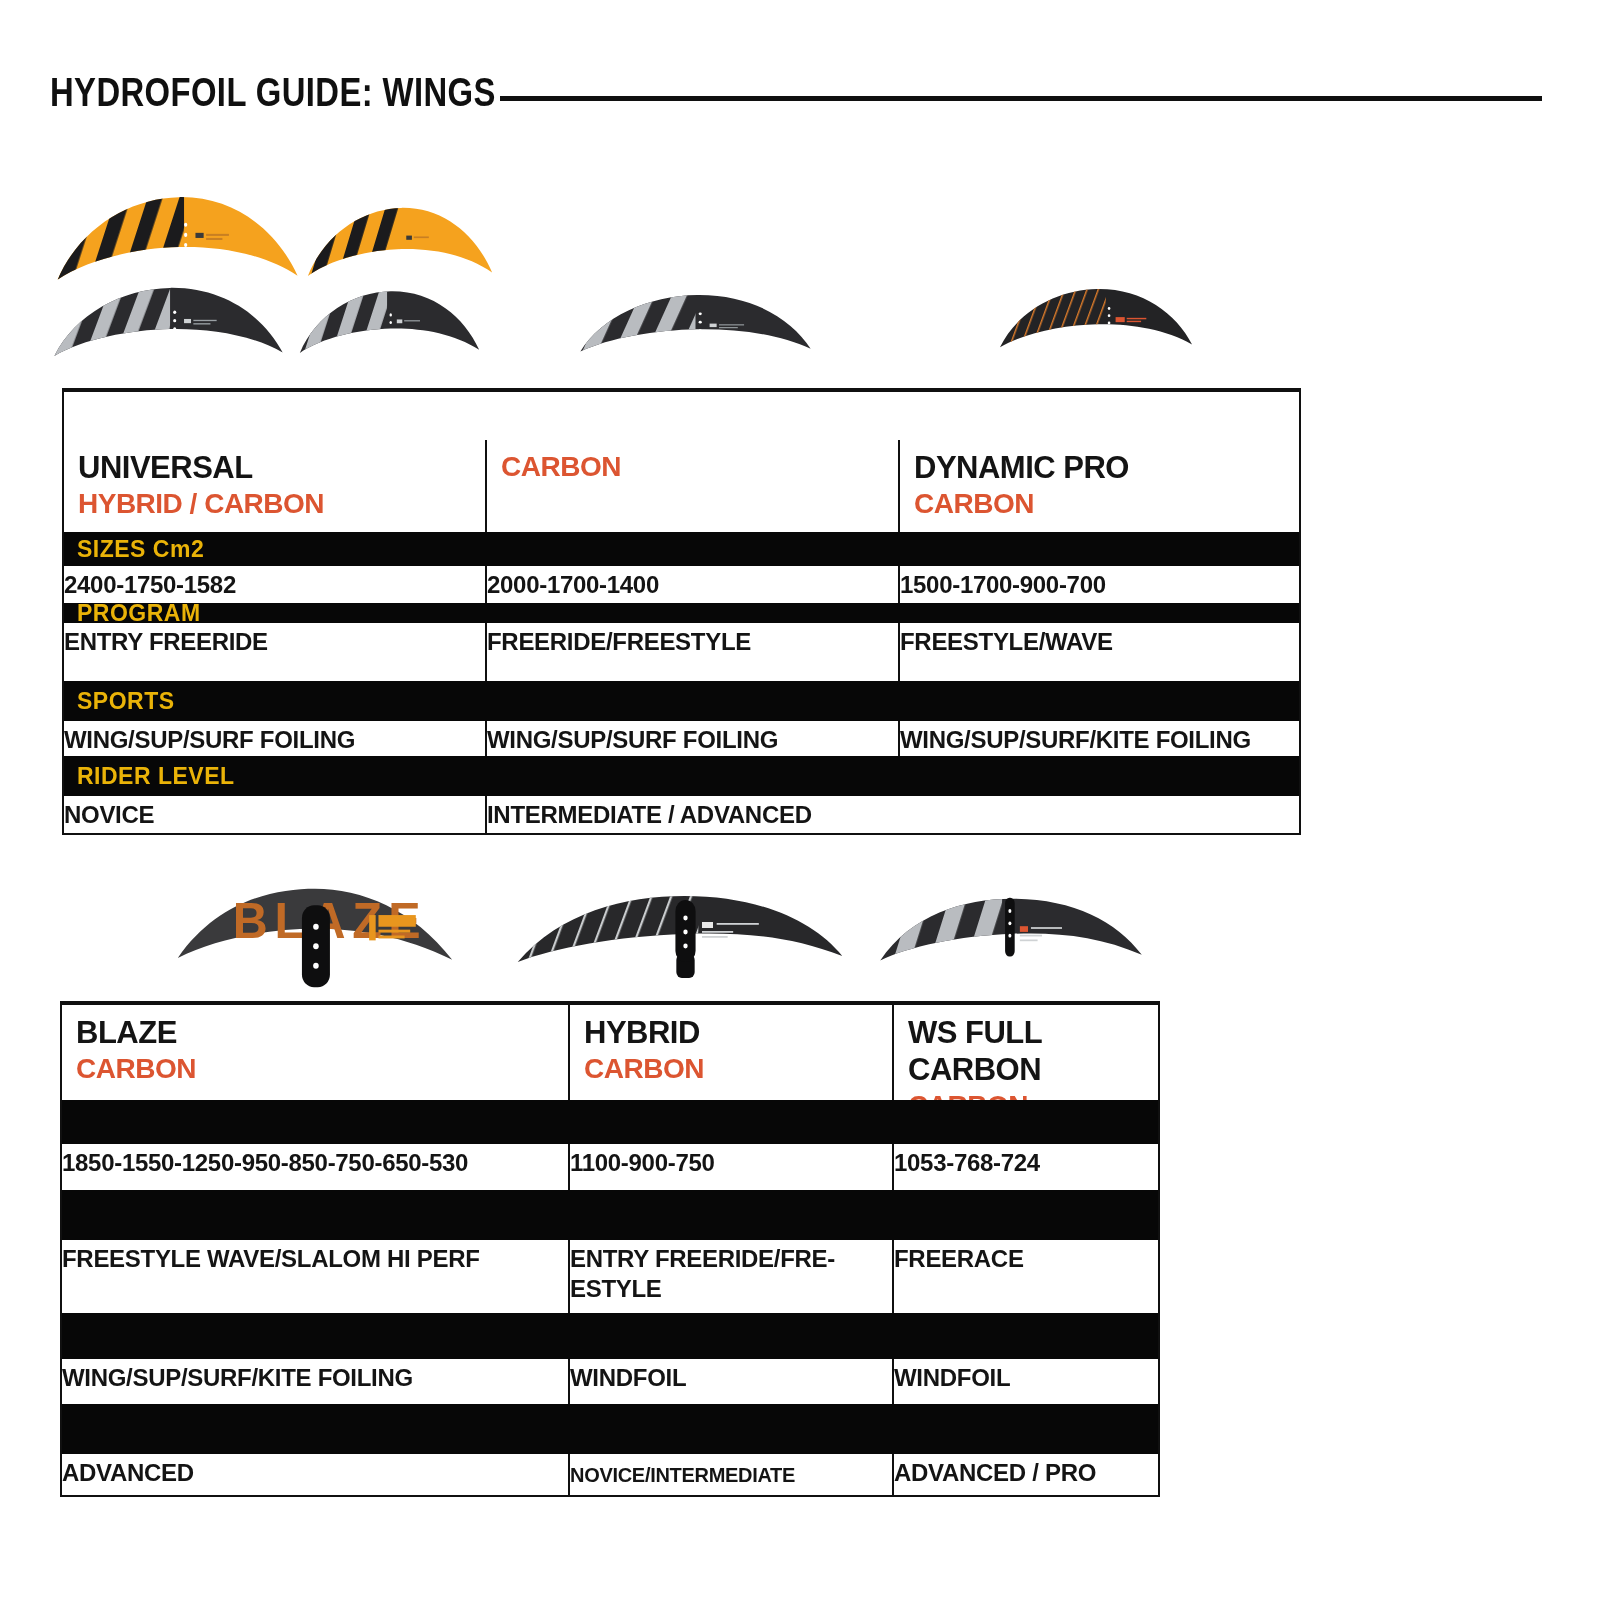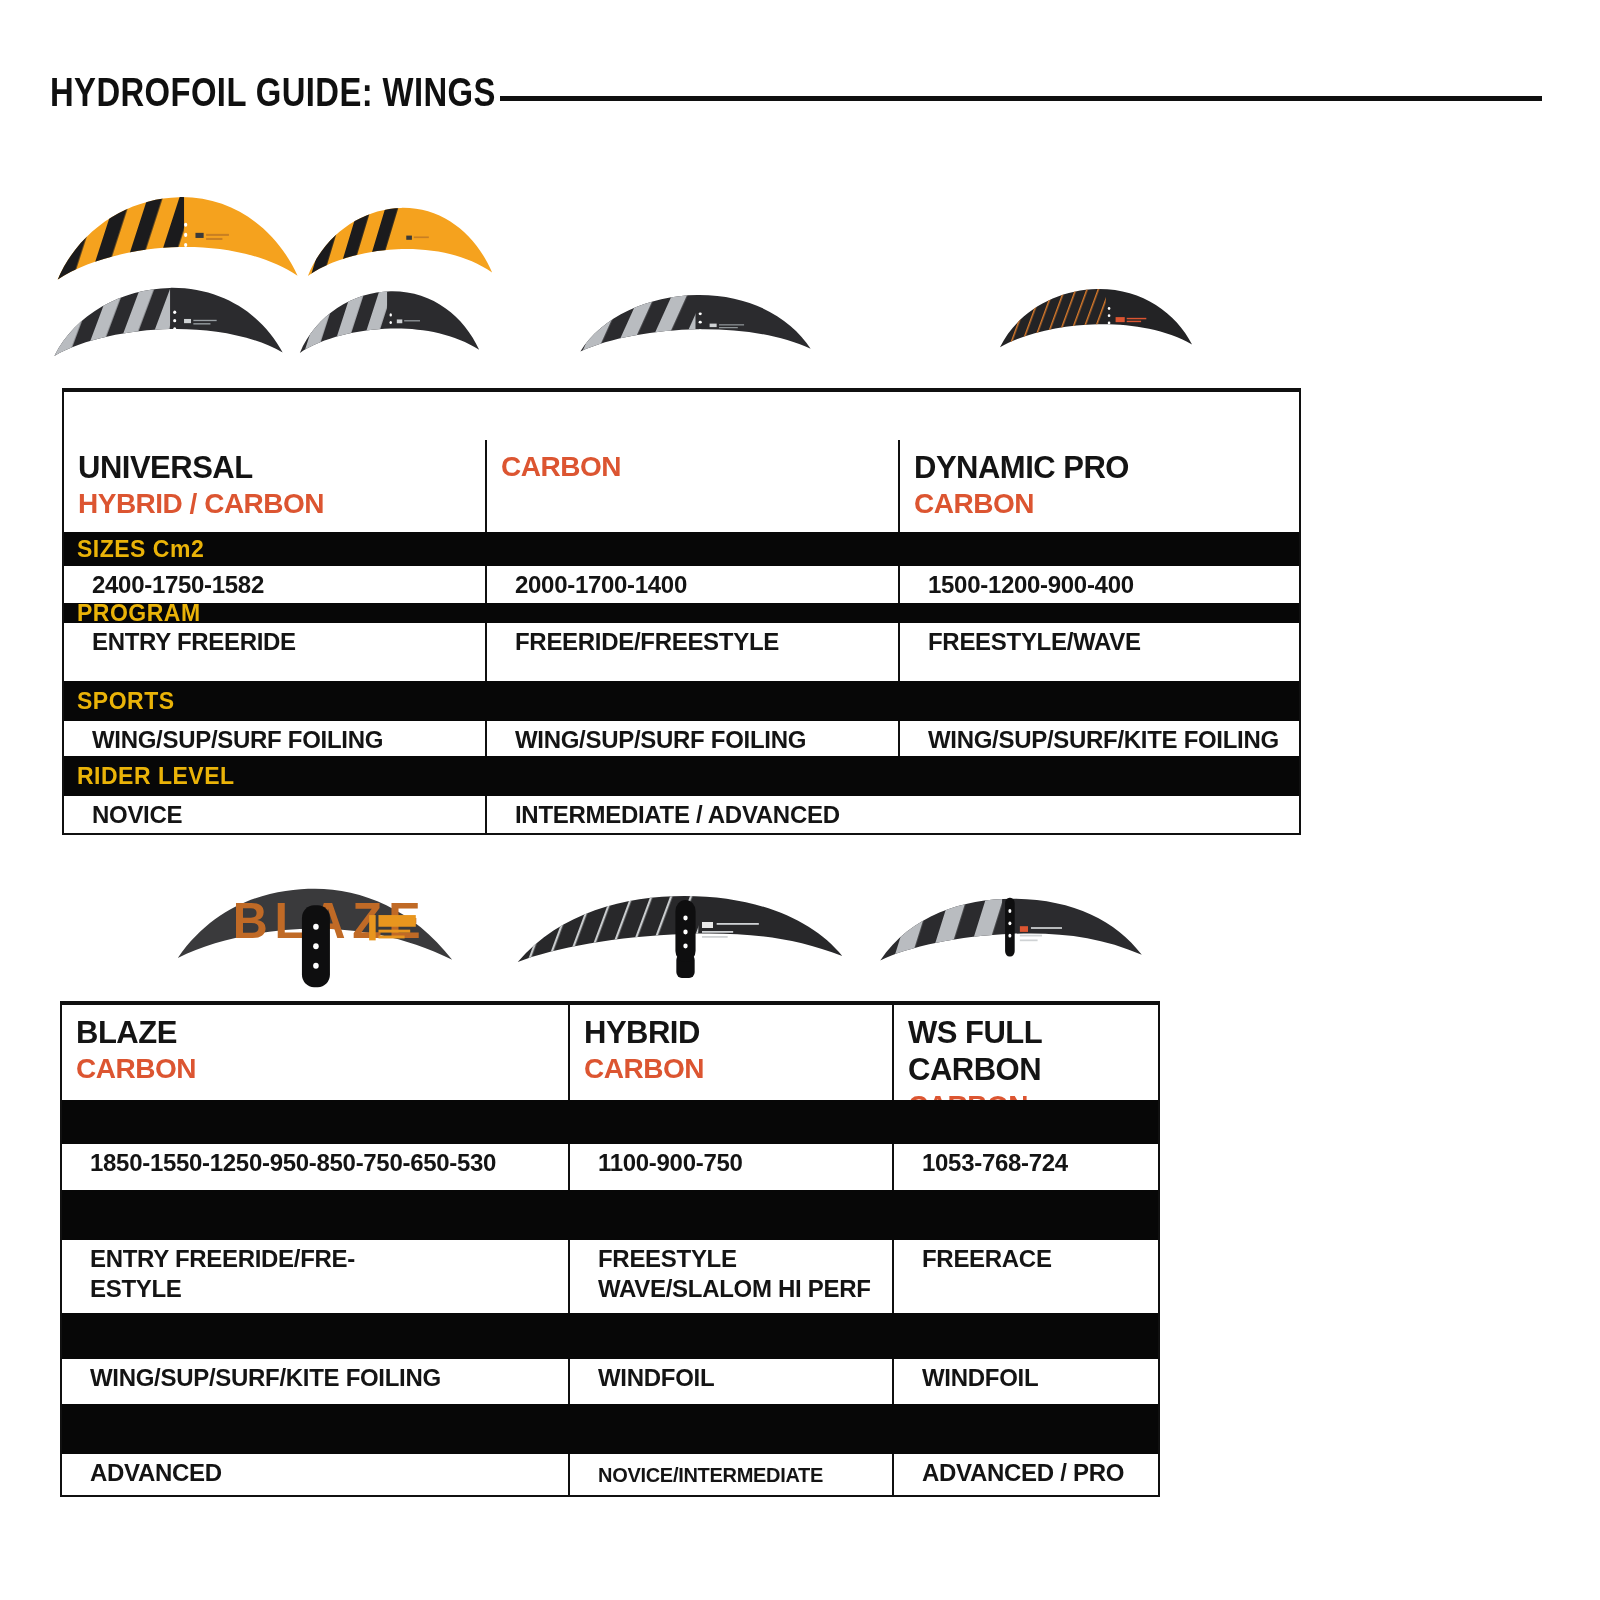--- a/index.html
+++ b/index.html
@@ -25,21 +25,21 @@
   .t-prod:last-child,.t-cell:last-child{border-right:none;}
   .t-prod .name{font-size:31px;font-weight:bold;letter-spacing:-0.5px;line-height:1.2;color:#141414;}
   .t-prod .mat{font-size:28px;font-weight:bold;letter-spacing:-0.5px;line-height:1.25;color:#DC5531;}
 
   .tbl1 .t-header{height:92px;margin-top:48px;}
   .tbl2 .t-header{height:95px;}
 
   .t-bar{background:#070707;display:flex;align-items:center;padding-left:13px;}
   .t-bar span{color:#eab308;font-size:23px;font-weight:bold;letter-spacing:0.5px;}
 
-  .t-cell{padding:4px 8px 0 28px;font-size:24px;font-weight:bold;letter-spacing:-0.3px;
+  .t-cell{padding:4px 8px 0 0;font-size:24px;font-weight:bold;letter-spacing:-0.3px;
           border-right:2px solid #101010;color:#141414;white-space:pre-line;line-height:1.25;
           overflow:hidden;}
   .t-cell.small{font-size:20px;padding-top:9px;}
 
   
   .wing{position:absolute;}
 </style>
 </head>
 <body>
 
@@ -226,21 +226,21 @@
         <div class="mat">CARBON</div>
       </div>
     </div>
 
     <div class="t-bar" style="height:34px">
       <span>SIZES Cm2</span>
       </div>
     <div class="t-row" style="height:37px">
       <div class="t-cell">2400-1750-1582</div>
       <div class="t-cell">2000-1700-1400</div>
-      <div class="t-cell">1500-1200-900-400</div>
+      <div class="t-cell">1500-1700-900-700</div>
     </div>
 
     <div class="t-bar" style="height:20px">
       <span>PROGRAM</span>
       </div>
     <div class="t-row" style="height:58px">
       <div class="t-cell">ENTRY FREERIDE</div>
       <div class="t-cell">FREERIDE/FREESTYLE</div>
       <div class="t-cell">FREESTYLE/WAVE</div>
     </div>
@@ -285,23 +285,23 @@
     <div class="t-row" style="height:46px">
       <div class="t-cell">1850-1550-1250-950-850-750-650-530</div>
       <div class="t-cell">1100-900-750</div>
       <div class="t-cell">1053-768-724</div>
     </div>
 
     <div class="t-bar" style="height:50px">
       <span></span>
       </div>
     <div class="t-row" style="height:73px">
+      <div class="t-cell">FREESTYLE WAVE/SLALOM HI PERF</div>
       <div class="t-cell">ENTRY FREERIDE/FRE-
 ESTYLE</div>
-      <div class="t-cell">FREESTYLE WAVE/SLALOM HI PERF</div>
       <div class="t-cell">FREERACE</div>
     </div>
 
     <div class="t-bar" style="height:46px">
       <span></span>
       </div>
     <div class="t-row" style="height:45px">
       <div class="t-cell">WING/SUP/SURF/KITE FOILING</div>
       <div class="t-cell">WINDFOIL</div>
       <div class="t-cell">WINDFOIL</div>

